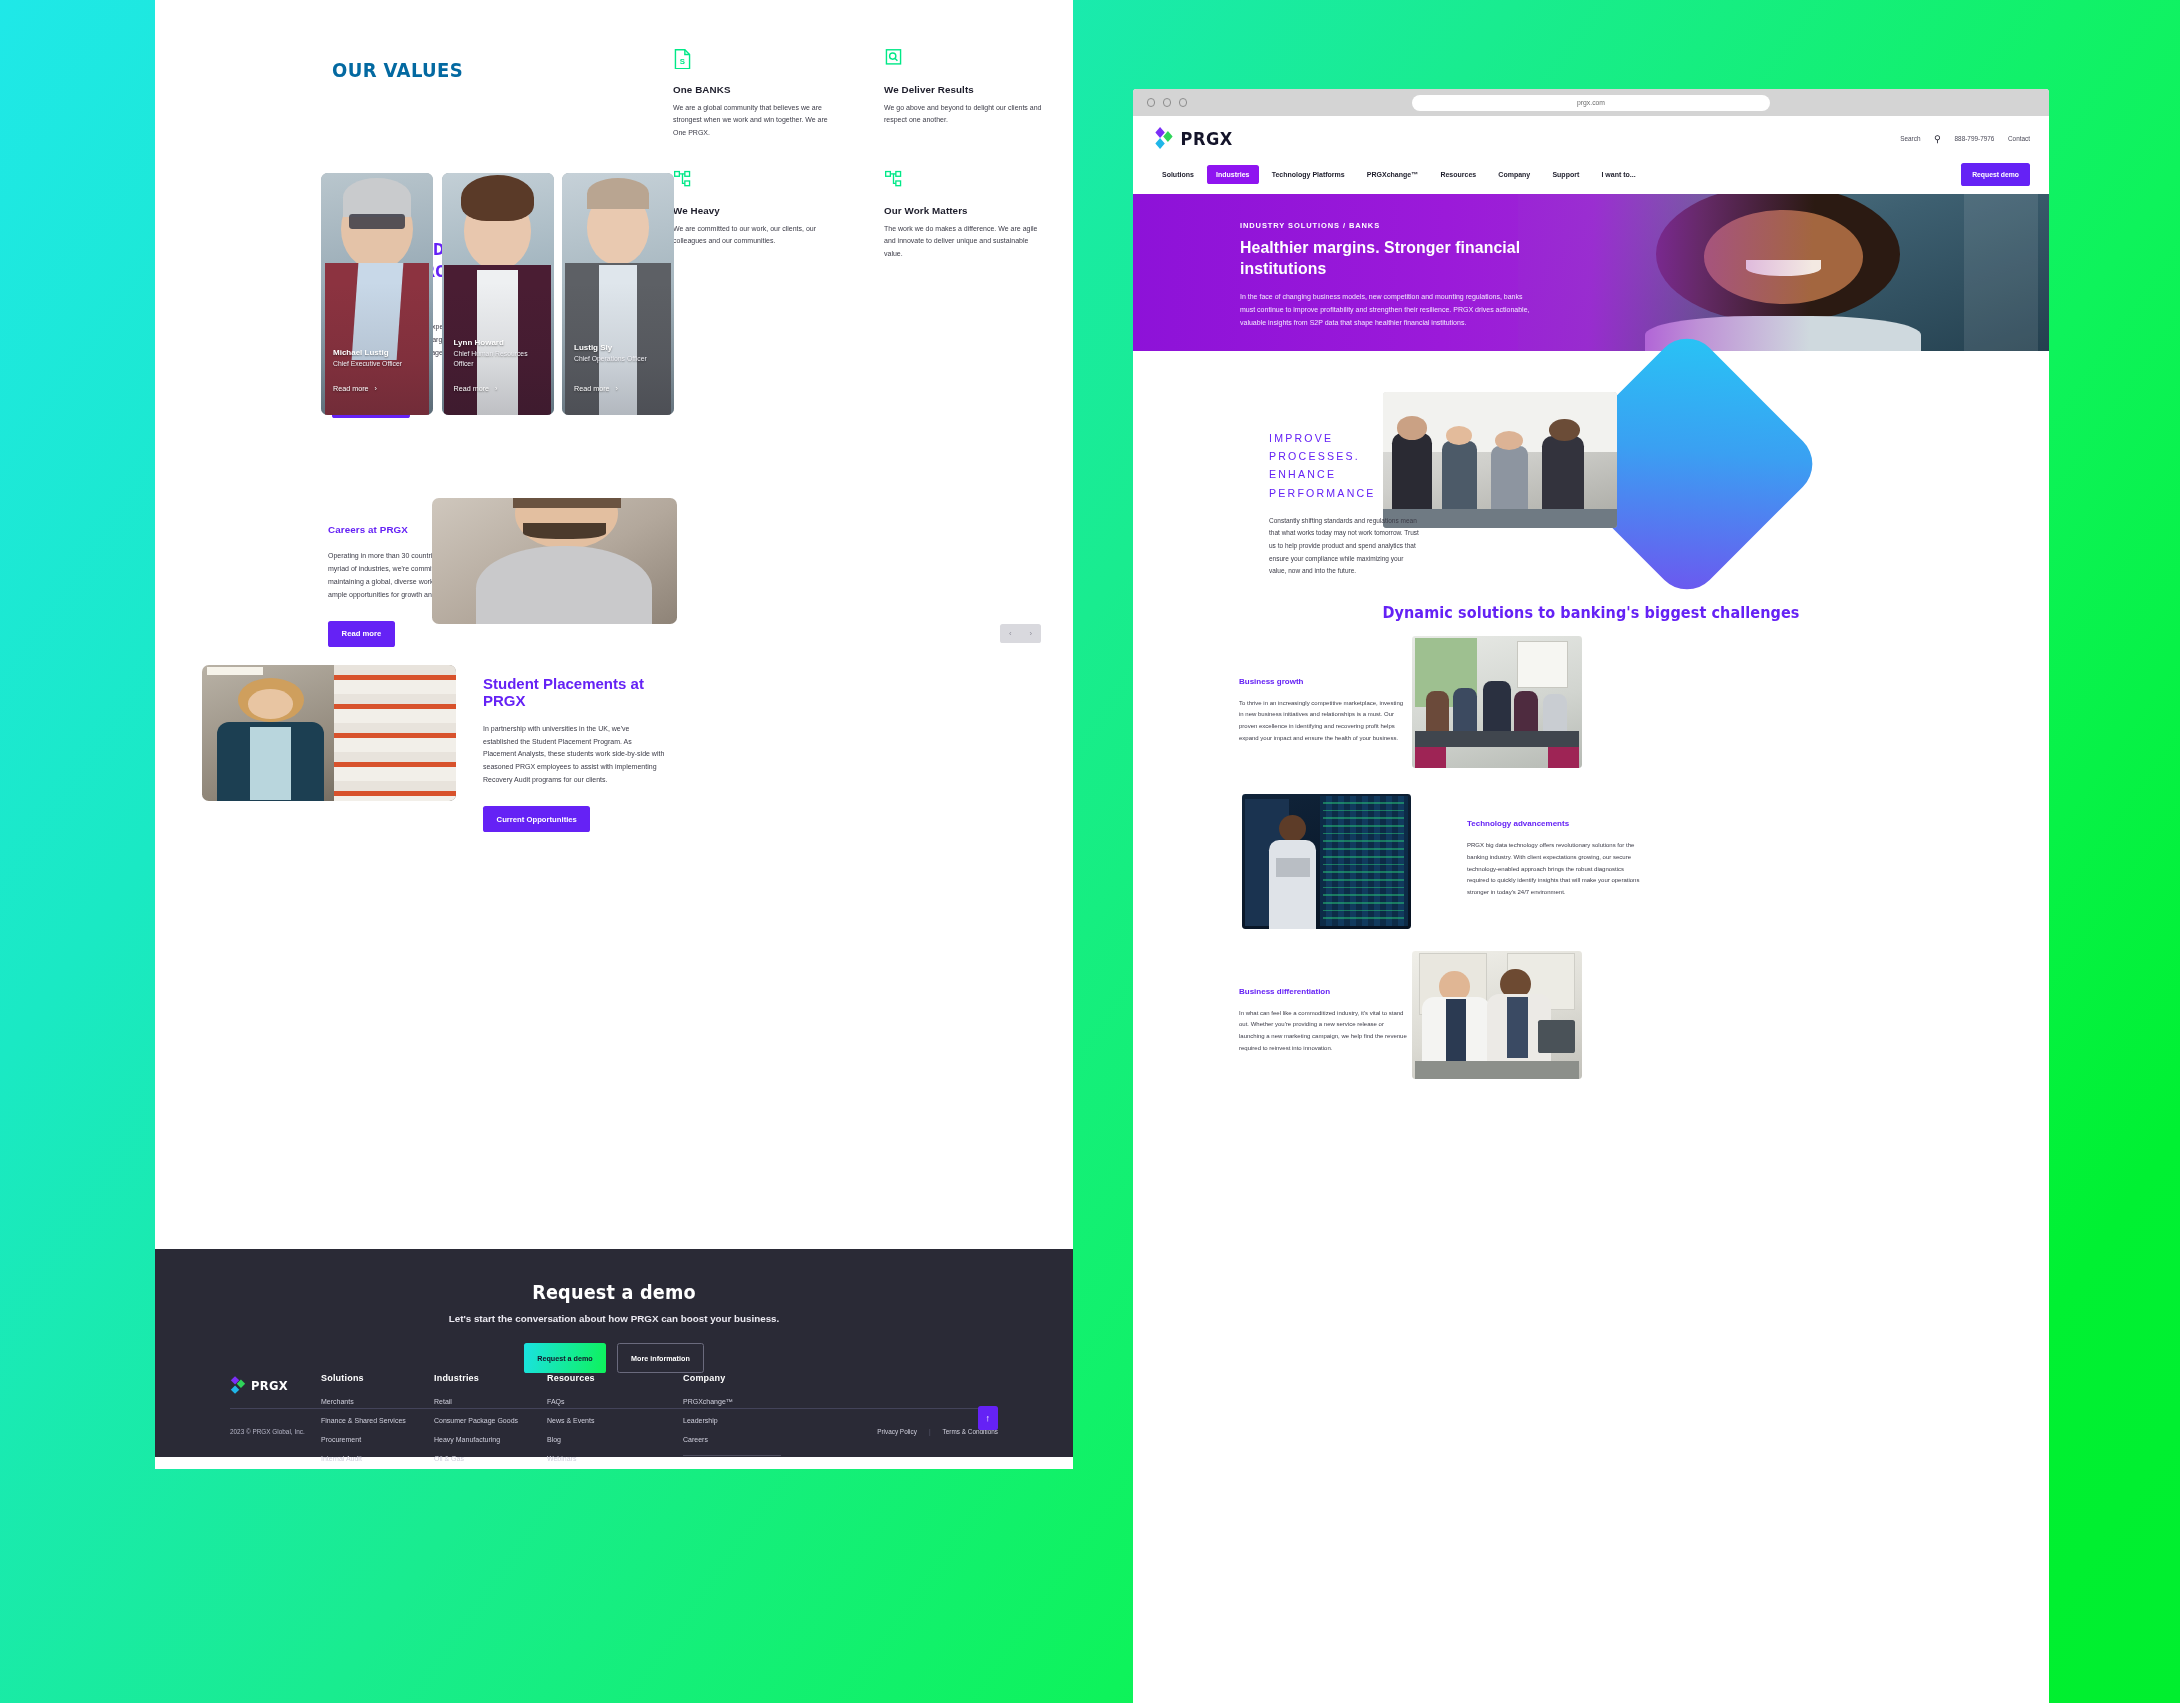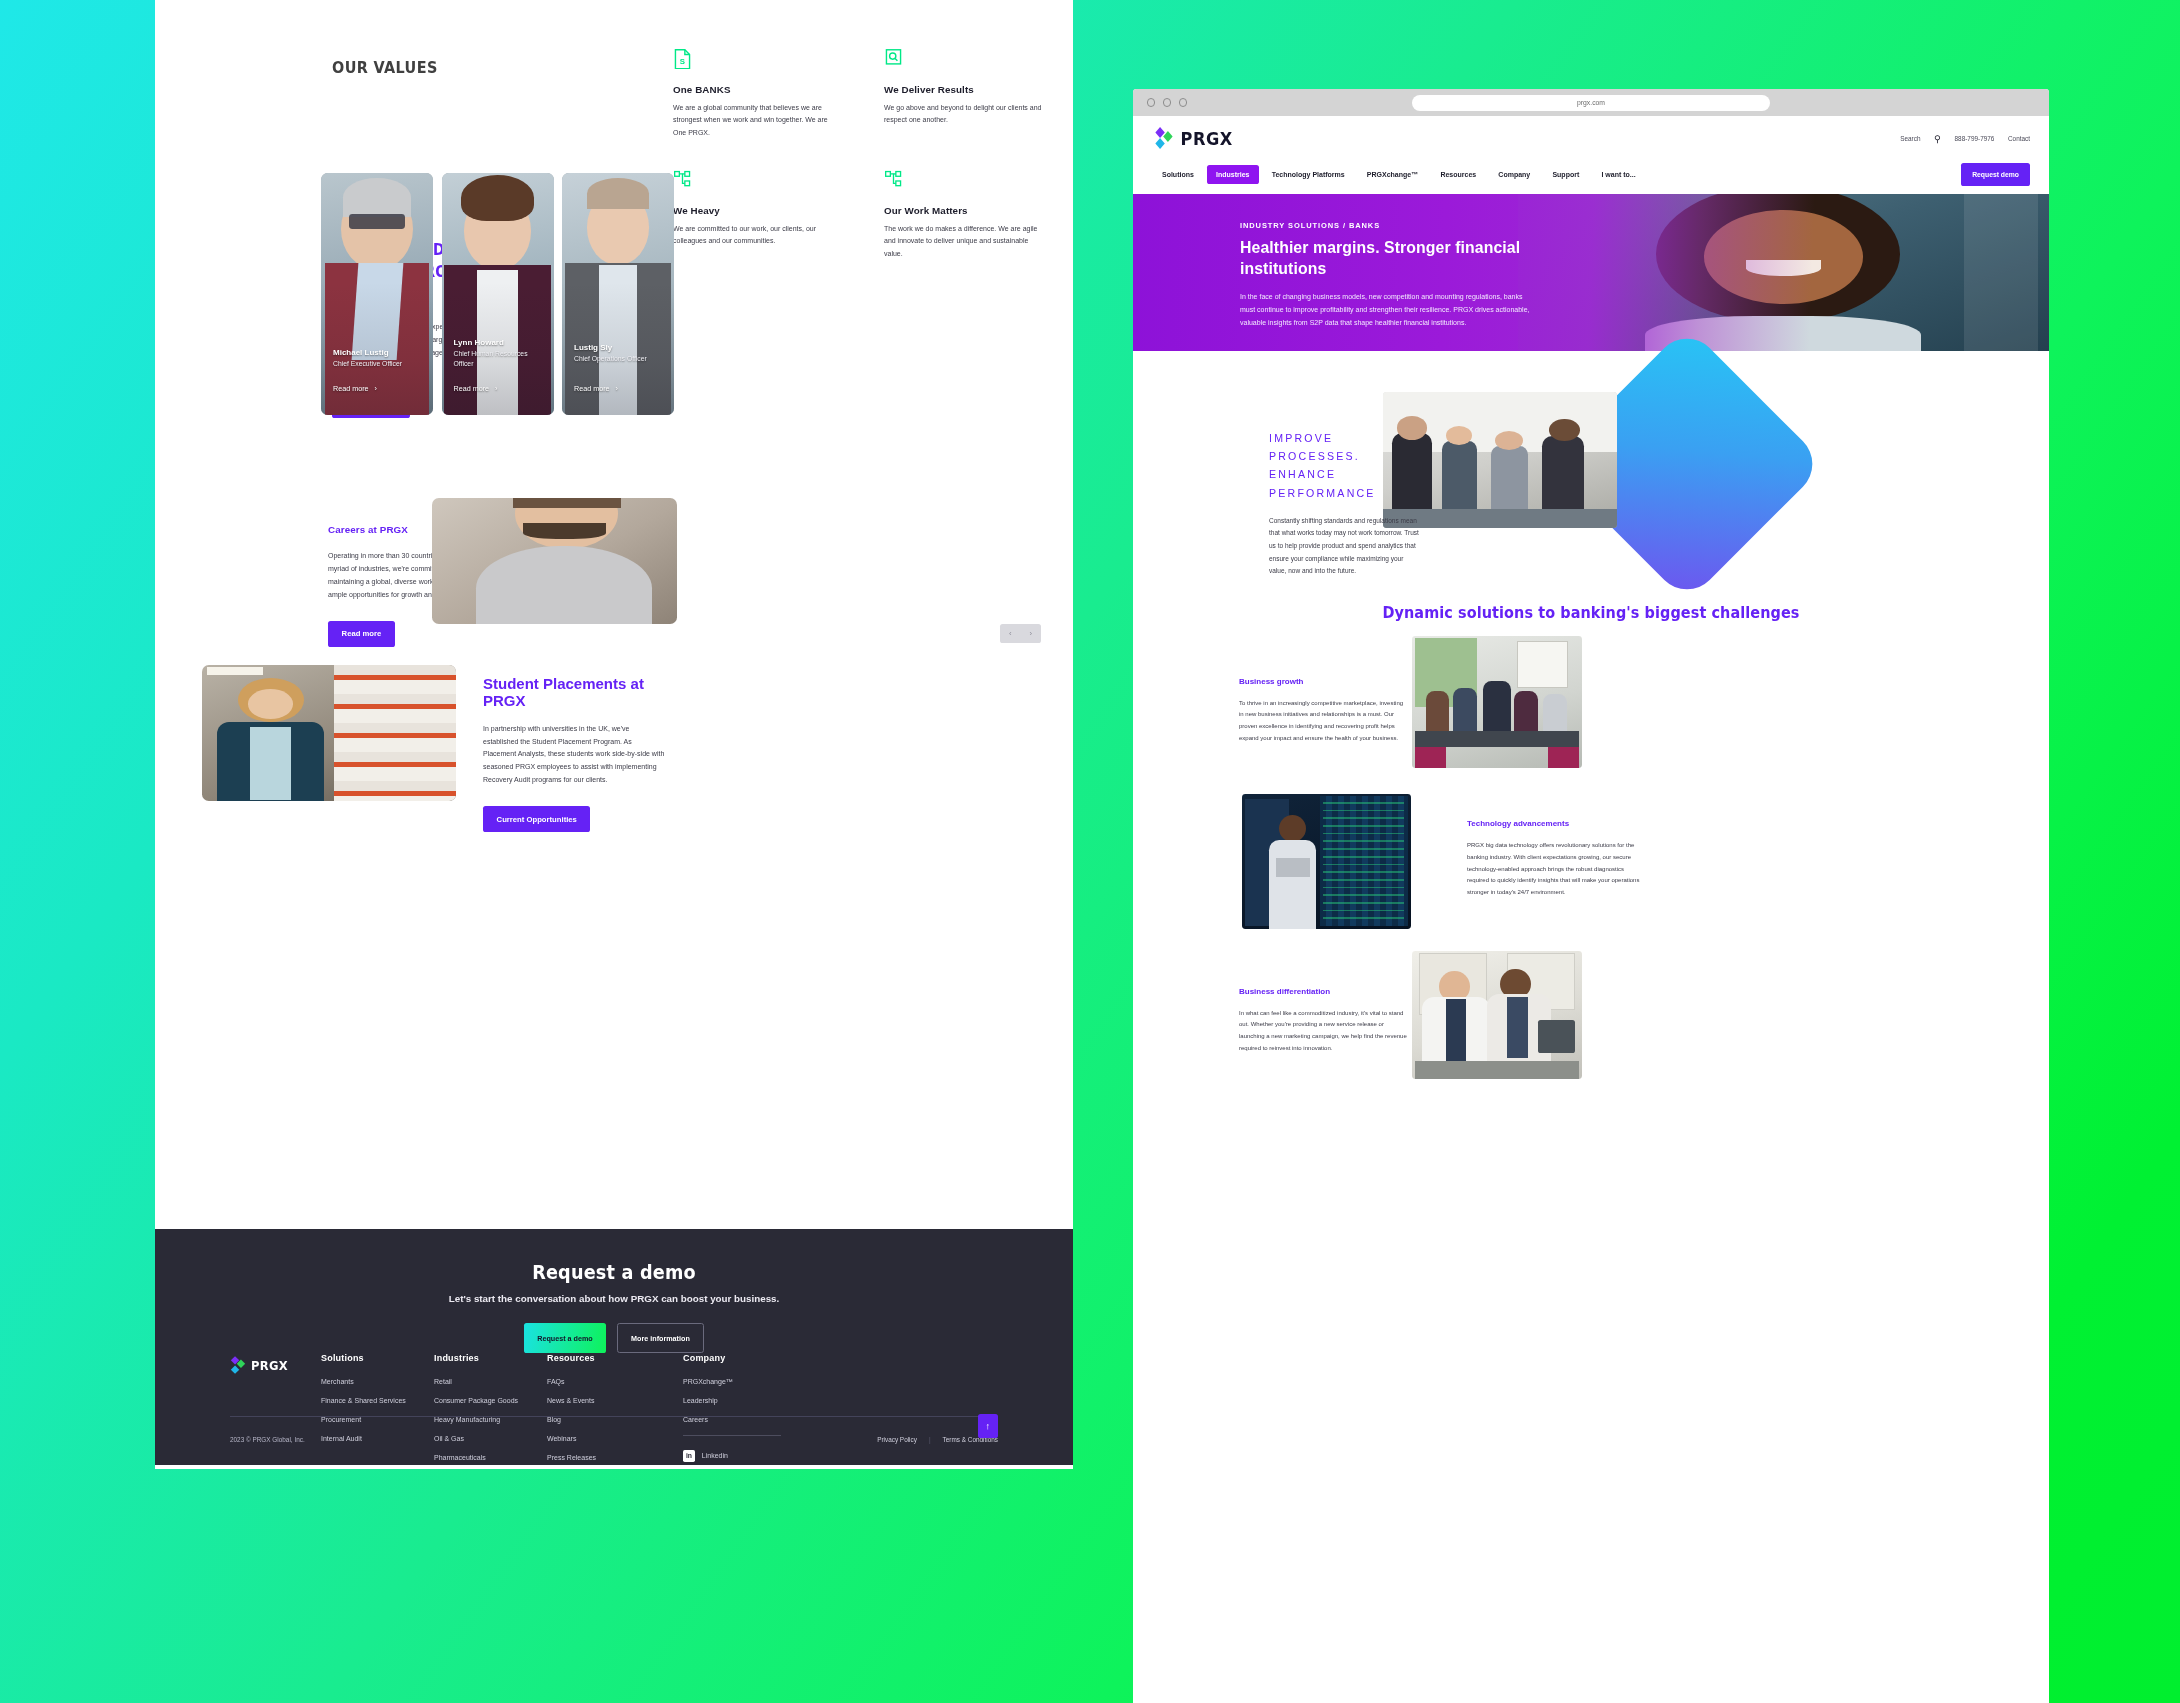--- a/index.html
+++ b/index.html
@@ -18,22 +18,22 @@
     background: #ffffff;
     overflow: hidden;
   }
 
   .lw-inner { position: relative; width: 100%; height: 100%; }
 
   
   .values-wrap { position: absolute; left: 0; top: 0; width: 100%; }
   .values-title {
     position: absolute; left: 177px; top: 58px;
-    font-size: 16px; font-weight: 700; letter-spacing: 0.4px;
-    color: #404040; font-family: "DejaVu Sans Condensed","Liberation Sans",sans-serif;
+    font-size: 20px; font-weight: 700; letter-spacing: 0.4px;
+    color: #0369a1; font-family: "DejaVu Sans Condensed","Liberation Sans",sans-serif;
   }
   .values-grid {
     position: absolute; left: 518px; top: 49px;
     width: 375px;
     display: grid; grid-template-columns: 1fr 1fr; gap: 31px 47px;
   }
   .value-item { width: 158px; }
   .vi-icon { width: 19px; height: 20.4px; margin-bottom: 12px; }
   .vi-title { font-size: 9.8px; font-weight: 700; color: #1d1d2b; margin-bottom: 6.8px; letter-spacing:0.1px;}
   .vi-desc { font-size: 7px; line-height: 1.75; color: #3b3b47; }
@@ -87,21 +87,21 @@
 
   
   .students { position: absolute; left: 0; top: 656px; width: 100%; }
   .students-img { position: absolute; left: 47px; top: 8.5px; width: 254px; height: 136px; border-radius: 6.8px; overflow: hidden; }
   .students-text { position: absolute; left: 328px; top: 19px; width: 183px; }
   .students-text h3 { font-size: 15px; font-weight: 700; color: #6522f5; }
   .students-text p { margin-top: 13.6px; font-size: 7px; line-height: 1.85; color: #3b3b47; }
 
   
   .dark-footer {
-    position: absolute; left: 0; bottom: 4px; width: 100%; height: 236px;
+    position: absolute; left: 0; bottom: 12px; width: 100%; height: 208px;
     background: #2a2a36;
   }
   .demo-block { text-align: center; padding-top: 32px; }
   .demo-block h2 {
     font-size: 19.6px; font-weight: 700; color: #fff; letter-spacing: 0.2px;
     font-family: "DejaVu Sans Condensed","Liberation Sans",sans-serif;
   }
   .demo-block p { margin-top: 9.4px; font-size: 9.8px; color: #eceaf2; font-weight: 600; }
   .demo-btns { margin-top: 19px; display: flex; gap: 10.2px; justify-content: center; }
   .btn-grad {

